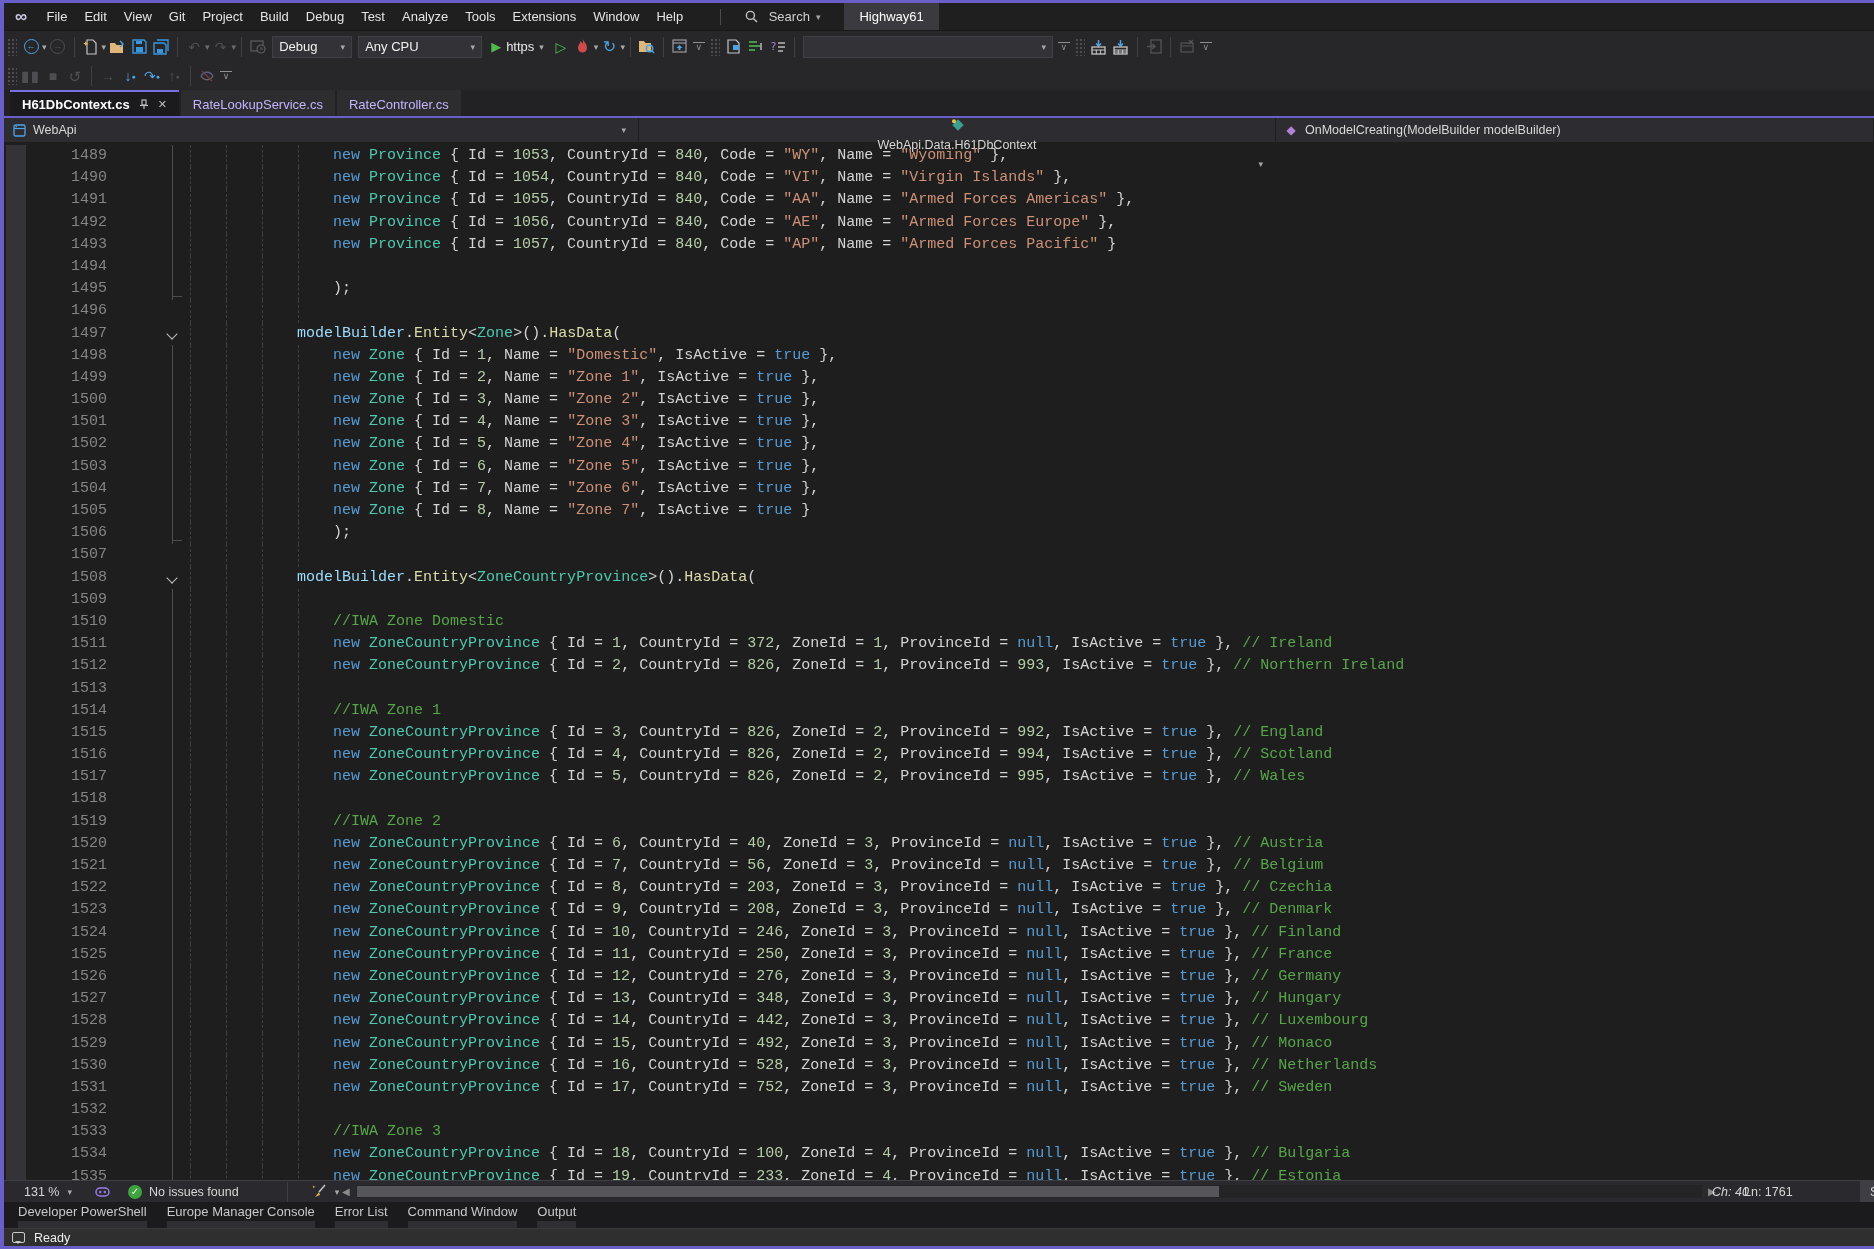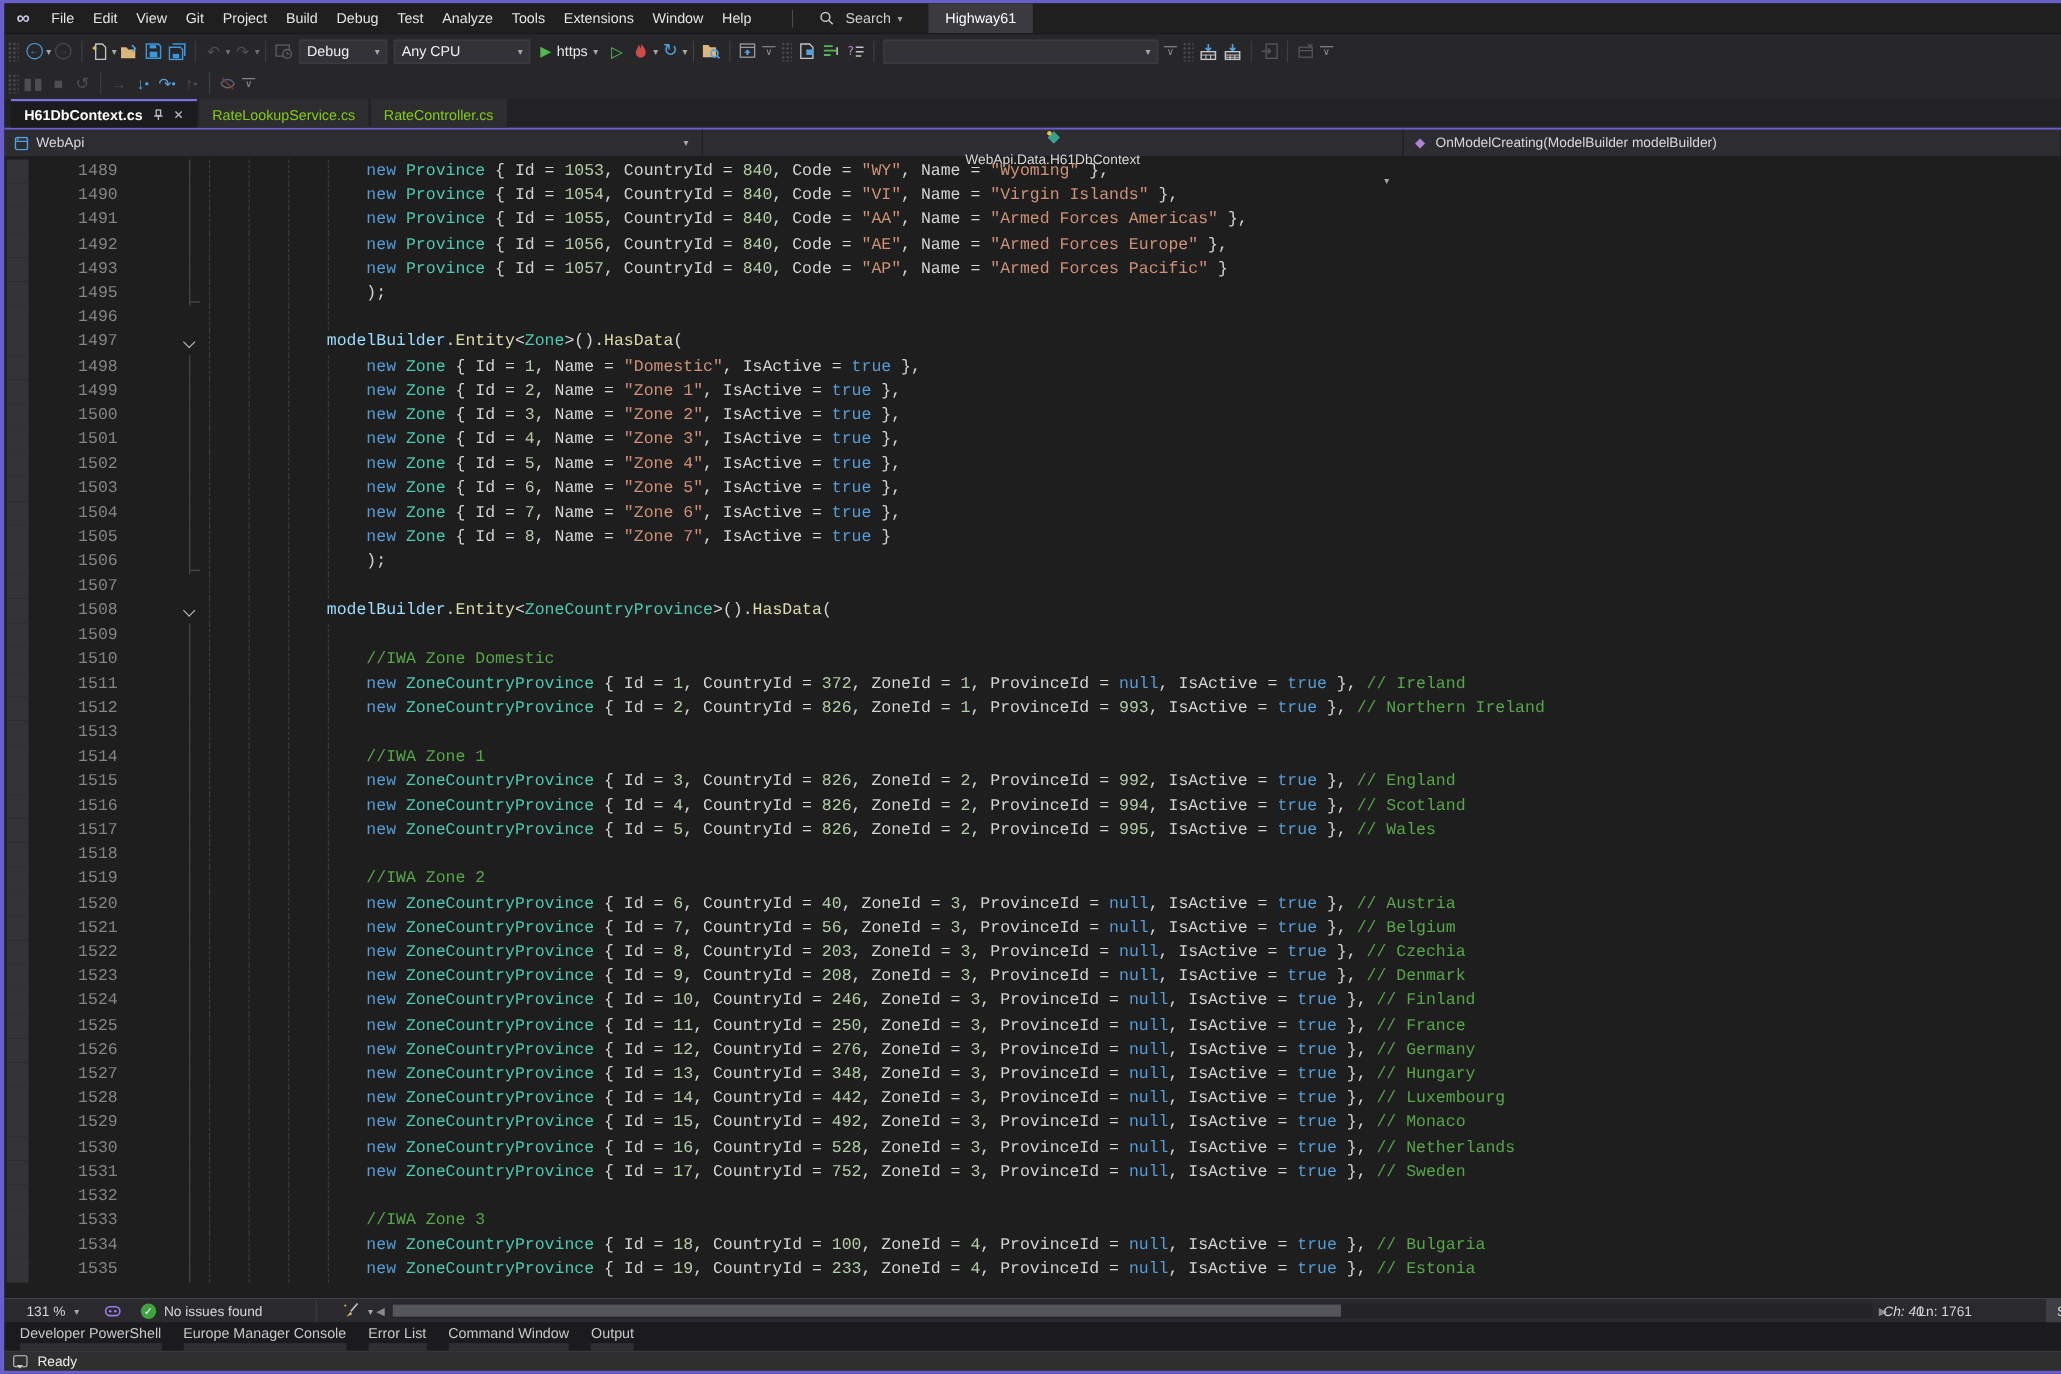--- a/index.html
+++ b/index.html
@@ -29,21 +29,21 @@
   .ic{ width:22px; height:22px; display:inline-flex; align-items:center; justify-content:center; font-size:14px; line-height:1; }
   .ic svg{ display:block; }
   .cir{ width:15px; height:15px; border-radius:50%; border:1.6px solid; display:inline-flex; align-items:center; justify-content:center; font-size:9px; }
   .blue{ color:#4FA3E3; } .gray{ color:#6E6E74; } .green{ color:#51B94F; } .dim{ opacity:.55; }
   .combo{ height:22px; background:#333337; border:1px solid #3F3F46; display:flex; align-items:center; padding:0 6px; gap:6px; color:#F0F0F0; margin:0 3px; }
   .combo .dd{ margin-left:auto; }
   .runbtn{ display:flex; align-items:center; gap:5px; padding:0 6px; color:#E8E8E8; }
   .ovf{ font-size:9px; color:#8F8F96; width:12px; text-align:center; border-top:1px solid #8F8F96; line-height:8px; margin:0 2px; align-self:center; height:10px; }
   
   .tabstrip{ height:26px; background:#222225; display:flex; align-items:stretch; padding-left:6px; font-size:13px; }
-  .dtab{ display:flex; align-items:center; gap:8px; padding:0 12px; background:#2D2D30; color:#84cc16; margin-right:2px; border-top:2px solid transparent; }
+  .dtab{ display:flex; align-items:center; gap:8px; padding:0 12px; background:#2D2D30; color:#c4b5fd; margin-right:2px; border-top:2px solid transparent; }
   .dtab.active{ background:#1B1B1E; color:#FFF; font-weight:bold; border-top:2px solid #7A6FE0; }
   .tabx{ font-size:11px; color:#BDBDBD; font-weight:normal; }
   .purpline{ height:2px; background:#6A5FC9; }
   
   .crumbbar{ height:24px; background:#2D2D31; display:flex; font-size:12.5px; color:#D8D8D8; }
   .crumb{ display:flex; align-items:center; gap:7px; padding:0 8px; border-right:1px solid #1E1E1F; }
   .crumb .dd{ margin-left:auto; padding-right:4px; }
   .c1{ width:635px; } .c2{ width:637px;flex-direction:column; } .c3{ flex:1; }
   .cicon{ width:14px; height:14px; display:inline-flex; align-items:center; justify-content:center; }
   
@@ -343,20 +343,21 @@
       <span>OnModelCreating(ModelBuilder modelBuilder)</span>
     </div>
   </div>
 
   <div class="editor" id="editor">
       <div class="row"><span class="strip"></span><span class="lnum">1489</span><span class="marker"><i class="vl"></i></span><span class="codetxt"><i class="guide" style="left: 0.5px;"></i><i class="guide" style="left: 36.5px;"></i><i class="guide" style="left: 72.5px;"></i><i class="guide" style="left: 108.5px;"></i>                <span class="tok-k">new</span> <span class="tok-t">Province</span> { Id = <span class="tok-n">1053</span>, CountryId = <span class="tok-n">840</span>, Code = <span class="tok-s">"WY"</span>, Name = <span class="tok-s">"Wyoming"</span> },</span></div>
       <div class="row"><span class="strip"></span><span class="lnum">1490</span><span class="marker"><i class="vl"></i></span><span class="codetxt"><i class="guide" style="left: 0.5px;"></i><i class="guide" style="left: 36.5px;"></i><i class="guide" style="left: 72.5px;"></i><i class="guide" style="left: 108.5px;"></i>                <span class="tok-k">new</span> <span class="tok-t">Province</span> { Id = <span class="tok-n">1054</span>, CountryId = <span class="tok-n">840</span>, Code = <span class="tok-s">"VI"</span>, Name = <span class="tok-s">"Virgin Islands"</span> },</span></div>
       <div class="row"><span class="strip"></span><span class="lnum">1491</span><span class="marker"><i class="vl"></i></span><span class="codetxt"><i class="guide" style="left: 0.5px;"></i><i class="guide" style="left: 36.5px;"></i><i class="guide" style="left: 72.5px;"></i><i class="guide" style="left: 108.5px;"></i>                <span class="tok-k">new</span> <span class="tok-t">Province</span> { Id = <span class="tok-n">1055</span>, CountryId = <span class="tok-n">840</span>, Code = <span class="tok-s">"AA"</span>, Name = <span class="tok-s">"Armed Forces Americas"</span> },</span></div>
       <div class="row"><span class="strip"></span><span class="lnum">1492</span><span class="marker"><i class="vl"></i></span><span class="codetxt"><i class="guide" style="left: 0.5px;"></i><i class="guide" style="left: 36.5px;"></i><i class="guide" style="left: 72.5px;"></i><i class="guide" style="left: 108.5px;"></i>                <span class="tok-k">new</span> <span class="tok-t">Province</span> { Id = <span class="tok-n">1056</span>, CountryId = <span class="tok-n">840</span>, Code = <span class="tok-s">"AE"</span>, Name = <span class="tok-s">"Armed Forces Europe"</span> },</span></div>
       <div class="row"><span class="strip"></span><span class="lnum">1493</span><span class="marker"><i class="vl"></i></span><span class="codetxt"><i class="guide" style="left: 0.5px;"></i><i class="guide" style="left: 36.5px;"></i><i class="guide" style="left: 72.5px;"></i><i class="guide" style="left: 108.5px;"></i>                <span class="tok-k">new</span> <span class="tok-t">Province</span> { Id = <span class="tok-n">1057</span>, CountryId = <span class="tok-n">840</span>, Code = <span class="tok-s">"AP"</span>, Name = <span class="tok-s">"Armed Forces Pacific"</span> }</span></div>
+      <div class="row"><span class="strip"></span><span class="lnum">1494</span><span class="marker"><i class="vl"></i></span><span class="codetxt"><i class="guide" style="left: 0.5px;"></i><i class="guide" style="left: 36.5px;"></i><i class="guide" style="left: 72.5px;"></i><i class="guide" style="left: 108.5px;"></i></span></div>
       <div class="row"><span class="strip"></span><span class="lnum">1495</span><span class="marker"><i class="vl"></i><i class="tk"></i></span><span class="codetxt"><i class="guide" style="left: 0.5px;"></i><i class="guide" style="left: 36.5px;"></i><i class="guide" style="left: 72.5px;"></i><i class="guide" style="left: 108.5px;"></i>                );</span></div>
       <div class="row"><span class="strip"></span><span class="lnum">1496</span><span class="marker"></span><span class="codetxt"><i class="guide" style="left: 0.5px;"></i><i class="guide" style="left: 36.5px;"></i><i class="guide" style="left: 72.5px;"></i><i class="guide" style="left: 108.5px;"></i></span></div>
       <div class="row"><span class="strip"></span><span class="lnum">1497</span><span class="marker"><i class="chev"></i></span><span class="codetxt"><i class="guide" style="left: 0.5px;"></i><i class="guide" style="left: 36.5px;"></i><i class="guide" style="left: 72.5px;"></i>            <span class="tok-v">modelBuilder</span>.<span class="tok-y">Entity</span>&lt;<span class="tok-t">Zone</span>&gt;().<span class="tok-y">HasData</span>(</span></div>
       <div class="row"><span class="strip"></span><span class="lnum">1498</span><span class="marker"><i class="vl"></i></span><span class="codetxt"><i class="guide" style="left: 0.5px;"></i><i class="guide" style="left: 36.5px;"></i><i class="guide" style="left: 72.5px;"></i><i class="guide" style="left: 108.5px;"></i>                <span class="tok-k">new</span> <span class="tok-t">Zone</span> { Id = <span class="tok-n">1</span>, Name = <span class="tok-s">"Domestic"</span>, IsActive = <span class="tok-k">true</span> },</span></div>
       <div class="row"><span class="strip"></span><span class="lnum">1499</span><span class="marker"><i class="vl"></i></span><span class="codetxt"><i class="guide" style="left: 0.5px;"></i><i class="guide" style="left: 36.5px;"></i><i class="guide" style="left: 72.5px;"></i><i class="guide" style="left: 108.5px;"></i>                <span class="tok-k">new</span> <span class="tok-t">Zone</span> { Id = <span class="tok-n">2</span>, Name = <span class="tok-s">"Zone 1"</span>, IsActive = <span class="tok-k">true</span> },</span></div>
       <div class="row"><span class="strip"></span><span class="lnum">1500</span><span class="marker"><i class="vl"></i></span><span class="codetxt"><i class="guide" style="left: 0.5px;"></i><i class="guide" style="left: 36.5px;"></i><i class="guide" style="left: 72.5px;"></i><i class="guide" style="left: 108.5px;"></i>                <span class="tok-k">new</span> <span class="tok-t">Zone</span> { Id = <span class="tok-n">3</span>, Name = <span class="tok-s">"Zone 2"</span>, IsActive = <span class="tok-k">true</span> },</span></div>
       <div class="row"><span class="strip"></span><span class="lnum">1501</span><span class="marker"><i class="vl"></i></span><span class="codetxt"><i class="guide" style="left: 0.5px;"></i><i class="guide" style="left: 36.5px;"></i><i class="guide" style="left: 72.5px;"></i><i class="guide" style="left: 108.5px;"></i>                <span class="tok-k">new</span> <span class="tok-t">Zone</span> { Id = <span class="tok-n">4</span>, Name = <span class="tok-s">"Zone 3"</span>, IsActive = <span class="tok-k">true</span> },</span></div>
       <div class="row"><span class="strip"></span><span class="lnum">1502</span><span class="marker"><i class="vl"></i></span><span class="codetxt"><i class="guide" style="left: 0.5px;"></i><i class="guide" style="left: 36.5px;"></i><i class="guide" style="left: 72.5px;"></i><i class="guide" style="left: 108.5px;"></i>                <span class="tok-k">new</span> <span class="tok-t">Zone</span> { Id = <span class="tok-n">5</span>, Name = <span class="tok-s">"Zone 4"</span>, IsActive = <span class="tok-k">true</span> },</span></div>
       <div class="row"><span class="strip"></span><span class="lnum">1503</span><span class="marker"><i class="vl"></i></span><span class="codetxt"><i class="guide" style="left: 0.5px;"></i><i class="guide" style="left: 36.5px;"></i><i class="guide" style="left: 72.5px;"></i><i class="guide" style="left: 108.5px;"></i>                <span class="tok-k">new</span> <span class="tok-t">Zone</span> { Id = <span class="tok-n">6</span>, Name = <span class="tok-s">"Zone 5"</span>, IsActive = <span class="tok-k">true</span> },</span></div>
       <div class="row"><span class="strip"></span><span class="lnum">1504</span><span class="marker"><i class="vl"></i></span><span class="codetxt"><i class="guide" style="left: 0.5px;"></i><i class="guide" style="left: 36.5px;"></i><i class="guide" style="left: 72.5px;"></i><i class="guide" style="left: 108.5px;"></i>                <span class="tok-k">new</span> <span class="tok-t">Zone</span> { Id = <span class="tok-n">7</span>, Name = <span class="tok-s">"Zone 6"</span>, IsActive = <span class="tok-k">true</span> },</span></div>

